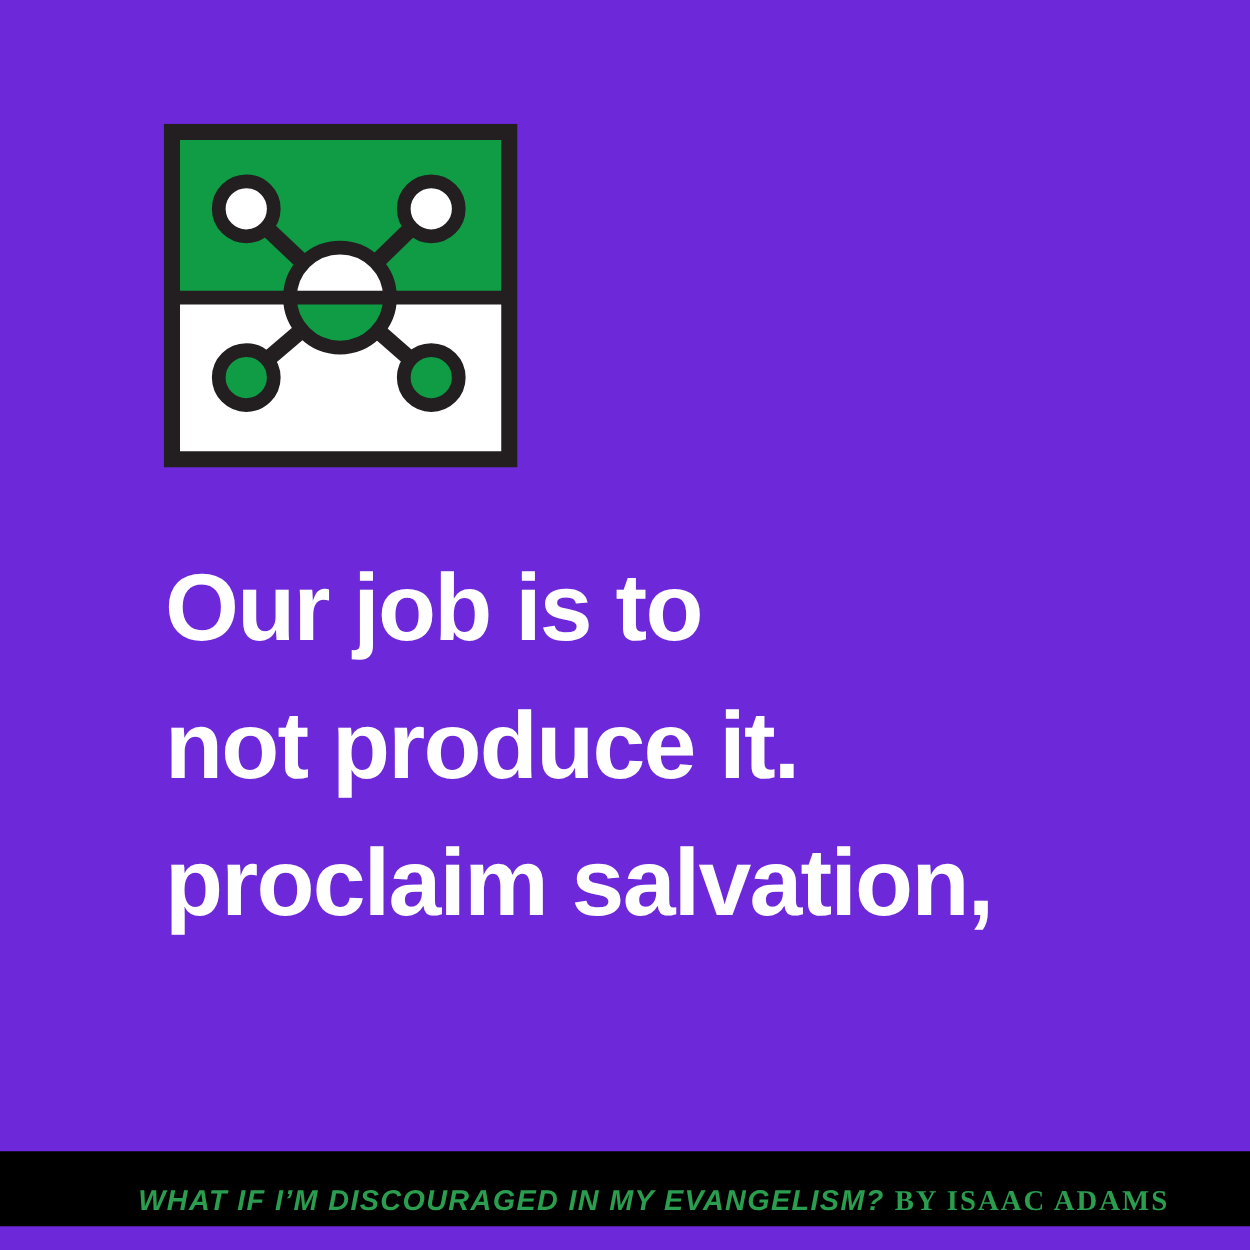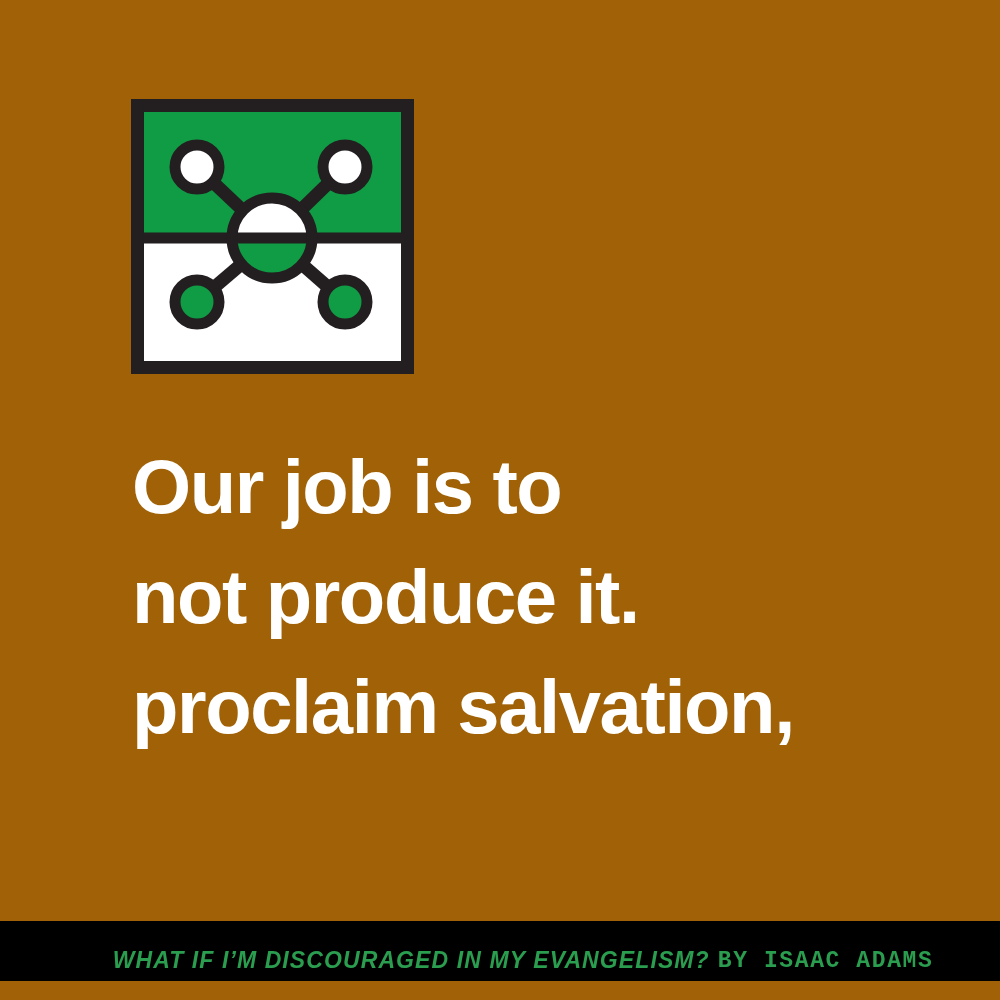--- a/index.html
+++ b/index.html
@@ -5,21 +5,21 @@
   html, body {
     margin: 0;
     padding: 0;
     background: #000;
   }
   #canvas {
     position: relative;
     width: 1000px;
     height: 1000px;
     overflow: hidden;
-    background: #a16207;
+    background: #6d28d9;
     font-family: "Liberation Sans", sans-serif;
   }
 
   
   #network-icon {
     position: absolute;
     left: 131px;
     top: 99px;
     width: 283px;
     height: 275px;
@@ -72,21 +72,21 @@
     font-style: italic;
     font-size: 23px;
     letter-spacing: 1.1px;
   }
   .banner-sep {
     display: inline-block;
     width: 8px;
   }
   .banner-author {
     color: #2a9d4f;
-    font-family: Liberation Mono, monospace;
+    font-family: Liberation Serif, serif;
     font-weight: bold;
     font-style: normal;
     font-size: 23px;
     letter-spacing: 1.6px;
   }
 </style>
 </head>
 <body>
 
 <div id="canvas">

